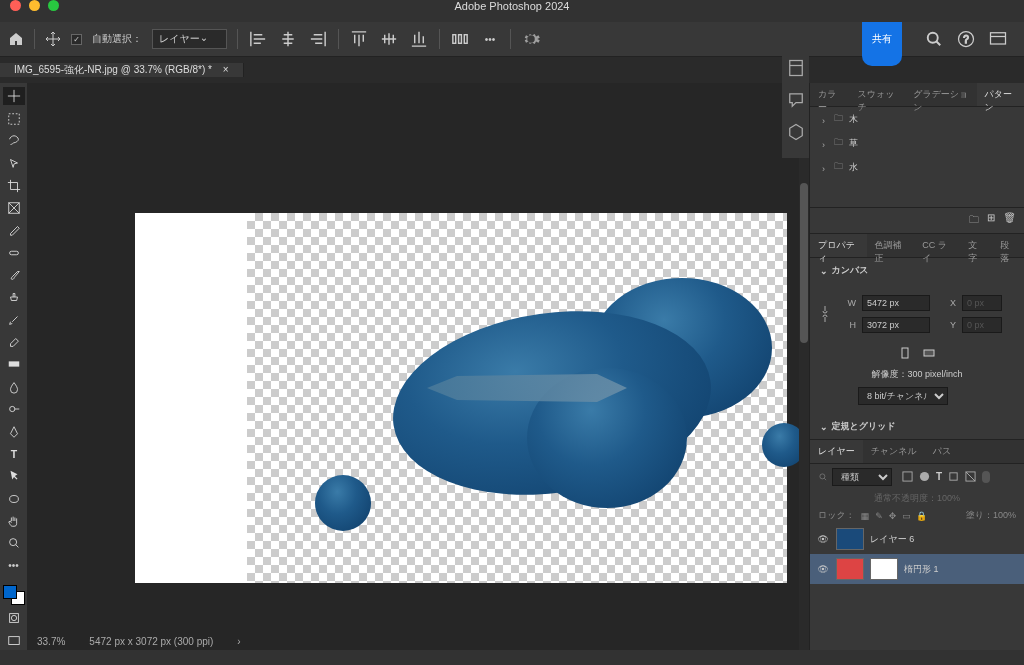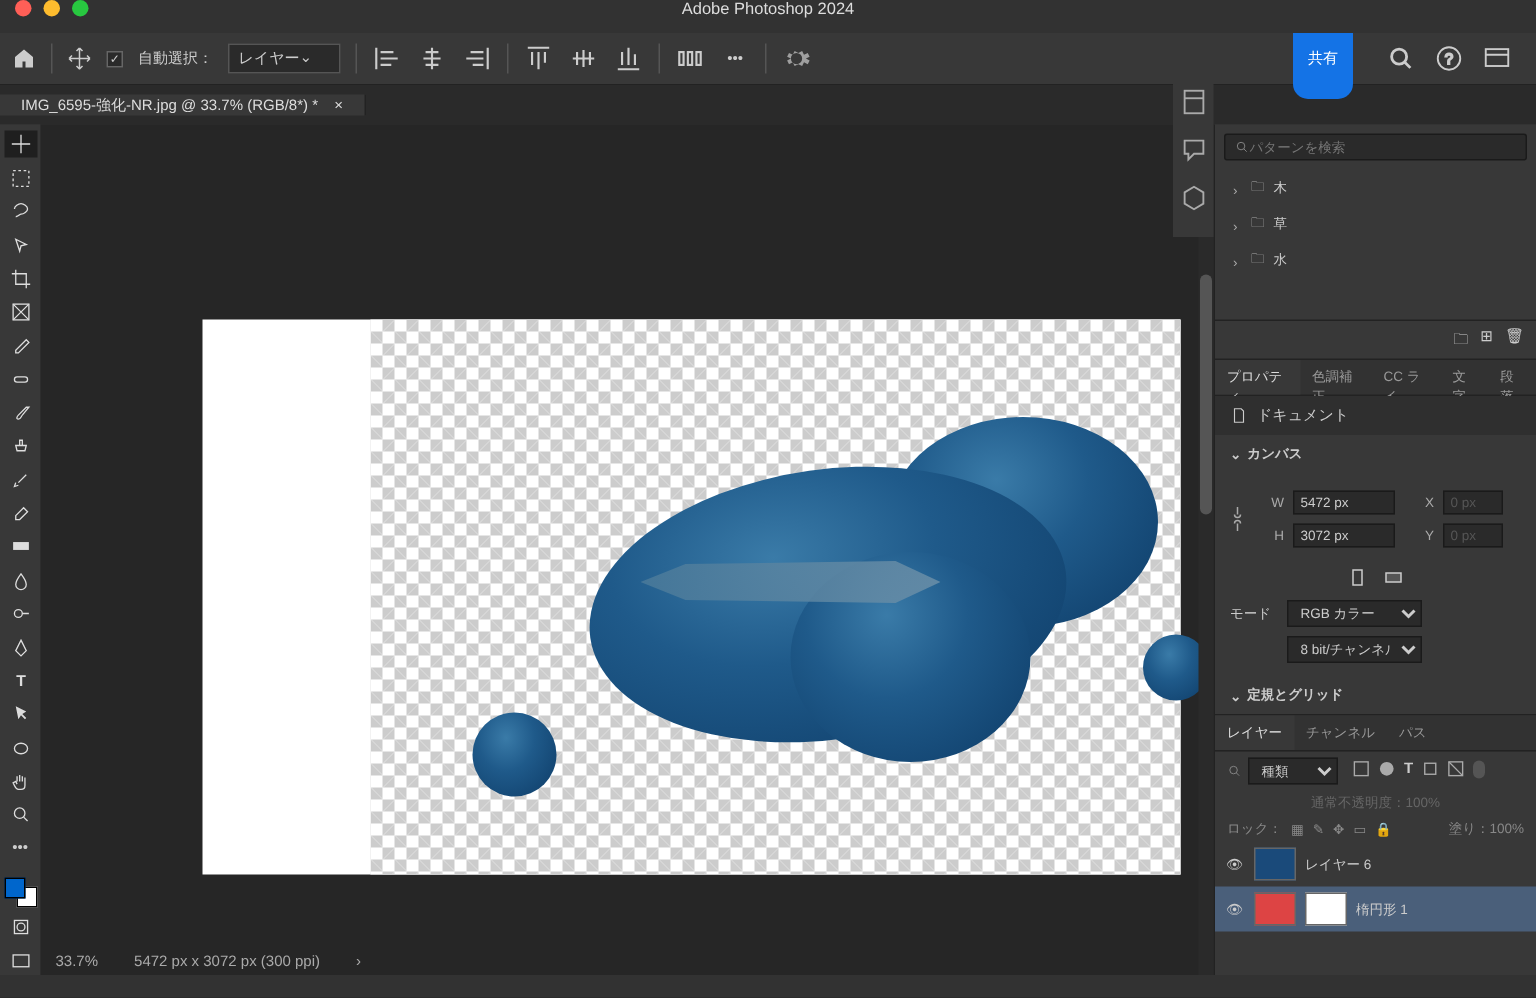--- a/index.html
+++ b/index.html
@@ -341,26 +341,25 @@
         </svg>
       </div>
     <div class="icon-btn">
         <svg viewBox="0 0 16 16" stroke="#aaa" fill="none">
           <path d="M3 5l5-3 5 3v6l-5 3-5-3z"></path>
         </svg>
       </div>
   </div>
 
   <div class="right-panels">
-    <div class="search-box">
-      <svg width="10" height="10" viewBox="0 0 16 16" stroke="#888" fill="none">
-          <circle cx="7" cy="7" r="4"></circle>
-          <path d="M10 10l3 3"></path>
-        </svg>
-      <input placeholder="パターンを検索" style="">
+    <div class="panel-tabs">
+      <div class="ptab">カラー</div>
+      <div class="ptab">スウォッチ</div>
+      <div class="ptab">グラデーション</div>
+      <div class="ptab active">パターン</div>
     </div>
     <div style="height:100px;overflow:auto">
       <div class="folder-row">
           <span class="caret">›</span>
           <span class="folder-ico">🗀</span>
           <span>木</span>
         </div>
       <div class="folder-row">
           <span class="caret">›</span>
           <span class="folder-ico">🗀</span>
@@ -378,26 +377,20 @@
       <span>🗑</span>
     </div>
 
     <div class="divider"></div>
     <div class="panel-tabs">
       <div class="ptab active">プロパティ</div>
       <div class="ptab">色調補正</div>
       <div class="ptab">CC ライ</div>
       <div class="ptab">文字</div>
       <div class="ptab">段落</div>
-    </div>
-    <div class="prop-head">
-      <svg width="12" height="12" viewBox="0 0 16 16" stroke="#ccc" fill="none">
-          <path d="M4 2h6l2 2v10H4z"></path>
-        </svg>
-      <span>ドキュメント</span>
     </div>
     <div class="section-head">
         <span>⌄</span>
         <span>カンバス</span>
       </div>
     <div class="prop-section">
       <div class="prop-row">
         <svg width="10" height="22" viewBox="0 0 10 22" stroke="#aaa" fill="none">
             <path d="M5 3v5M5 14v5M3 8a2 2 0 004 0M3 14a2 2 0 014 0"></path>
           </svg>
@@ -417,23 +410,22 @@
         </div>
       </div>
       <div class="prop-row" style="justify-content:center;gap:10px;margin-top:4px">
         <span><svg width="14" height="14" viewBox="0 0 14 14" stroke="#ccc" fill="none">
               <rect x="4" y="2" width="6" height="10"></rect>
             </svg></span>
         <span><svg width="14" height="14" viewBox="0 0 14 14" stroke="#ccc" fill="#555">
               <rect x="2" y="4" width="10" height="6"></rect>
             </svg></span>
       </div>
-      <div class="prop-row">
-          <span style="width:32px">モード</span>
-          <select class="prop-select"><option>RGB カラー</option></select>
+      <div class="prop-row" style="justify-content:center">
+          <span>解像度：300 pixel/inch</span>
         </div>
       <div class="prop-row">
           <span style="width:32px"></span>
           <select class="prop-select"><option>8 bit/チャンネル</option></select>
         </div>
     </div>
     <div class="section-head">
         <span>⌄</span>
         <span>定規とグリッド</span>
       </div>

